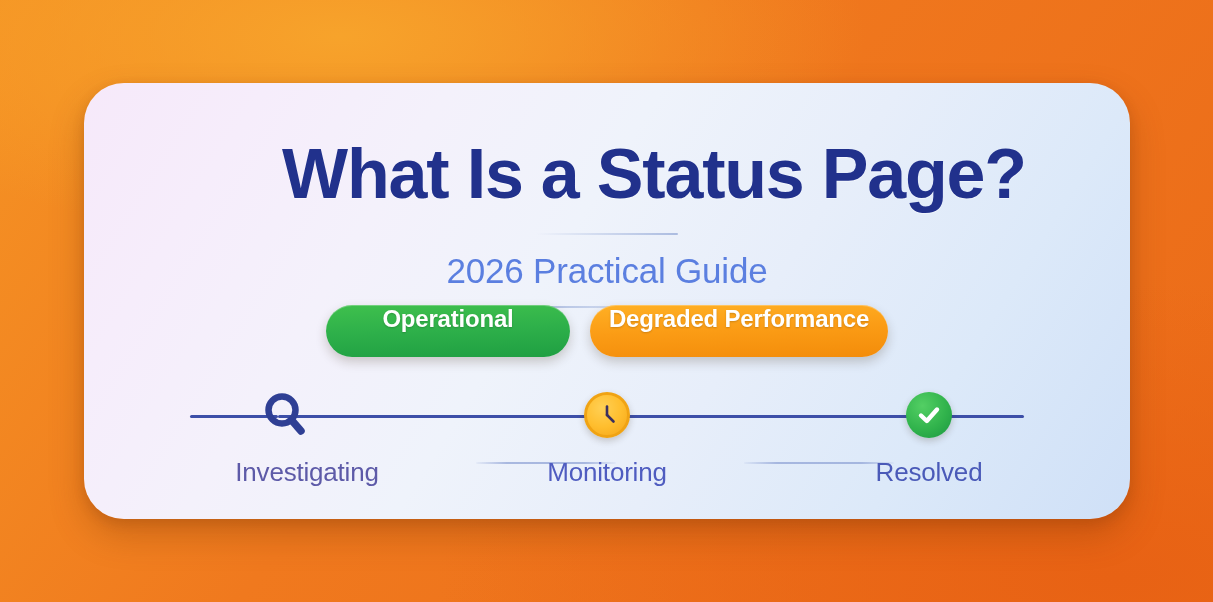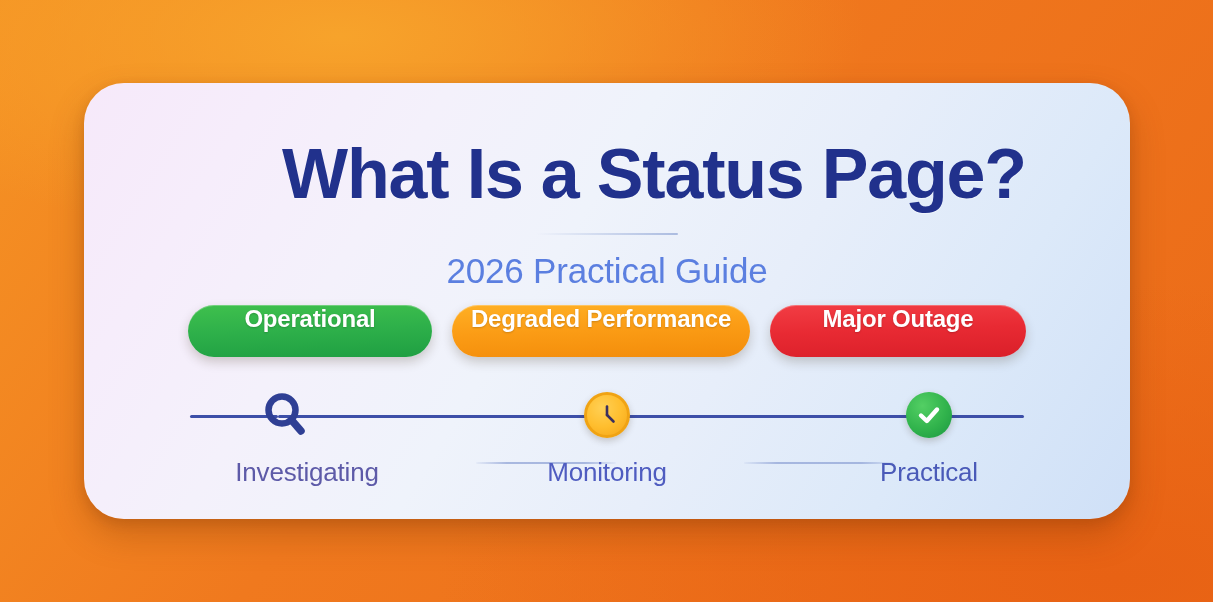--- a/index.html
+++ b/index.html
@@ -261,23 +261,20 @@
     <span class="sub-rule right"></span>
   </div>
 
   <div id="badges-row">
     <div class="badge operational">
       <span>Operational</span>
     </div>
     <div class="badge degraded">
       <span>Degraded Performance</span>
     </div>
-    <div class="badge outage">
-      <span>Major Outage</span>
-    </div>
   </div>
 
   <div id="timeline">
 
     <div id="rail">
       <span class="rail-seg cap"></span>
       <span class="rail-seg mid"></span>
       <span class="rail-seg mid"></span>
       <span class="rail-seg cap"></span>
     </div>
@@ -310,19 +307,19 @@
       </div>
 
       <div class="step">
         <div class="step-icon">
           <div class="circ check">
             <svg width="30" height="30" viewBox="0 0 30 30" aria-hidden="true">
               <polyline points="7,15.5 12.8,21 23,9.5" fill="none" stroke="#ffffff" stroke-width="4.4" stroke-linecap="round" stroke-linejoin="round"></polyline>
             </svg>
           </div>
         </div>
-        <div class="step-label resolved">Practical</div>
+        <div class="step-label resolved">Resolved</div>
       </div>
 
     </div>
   </div>
 
 </div>
 
 </body></html>

